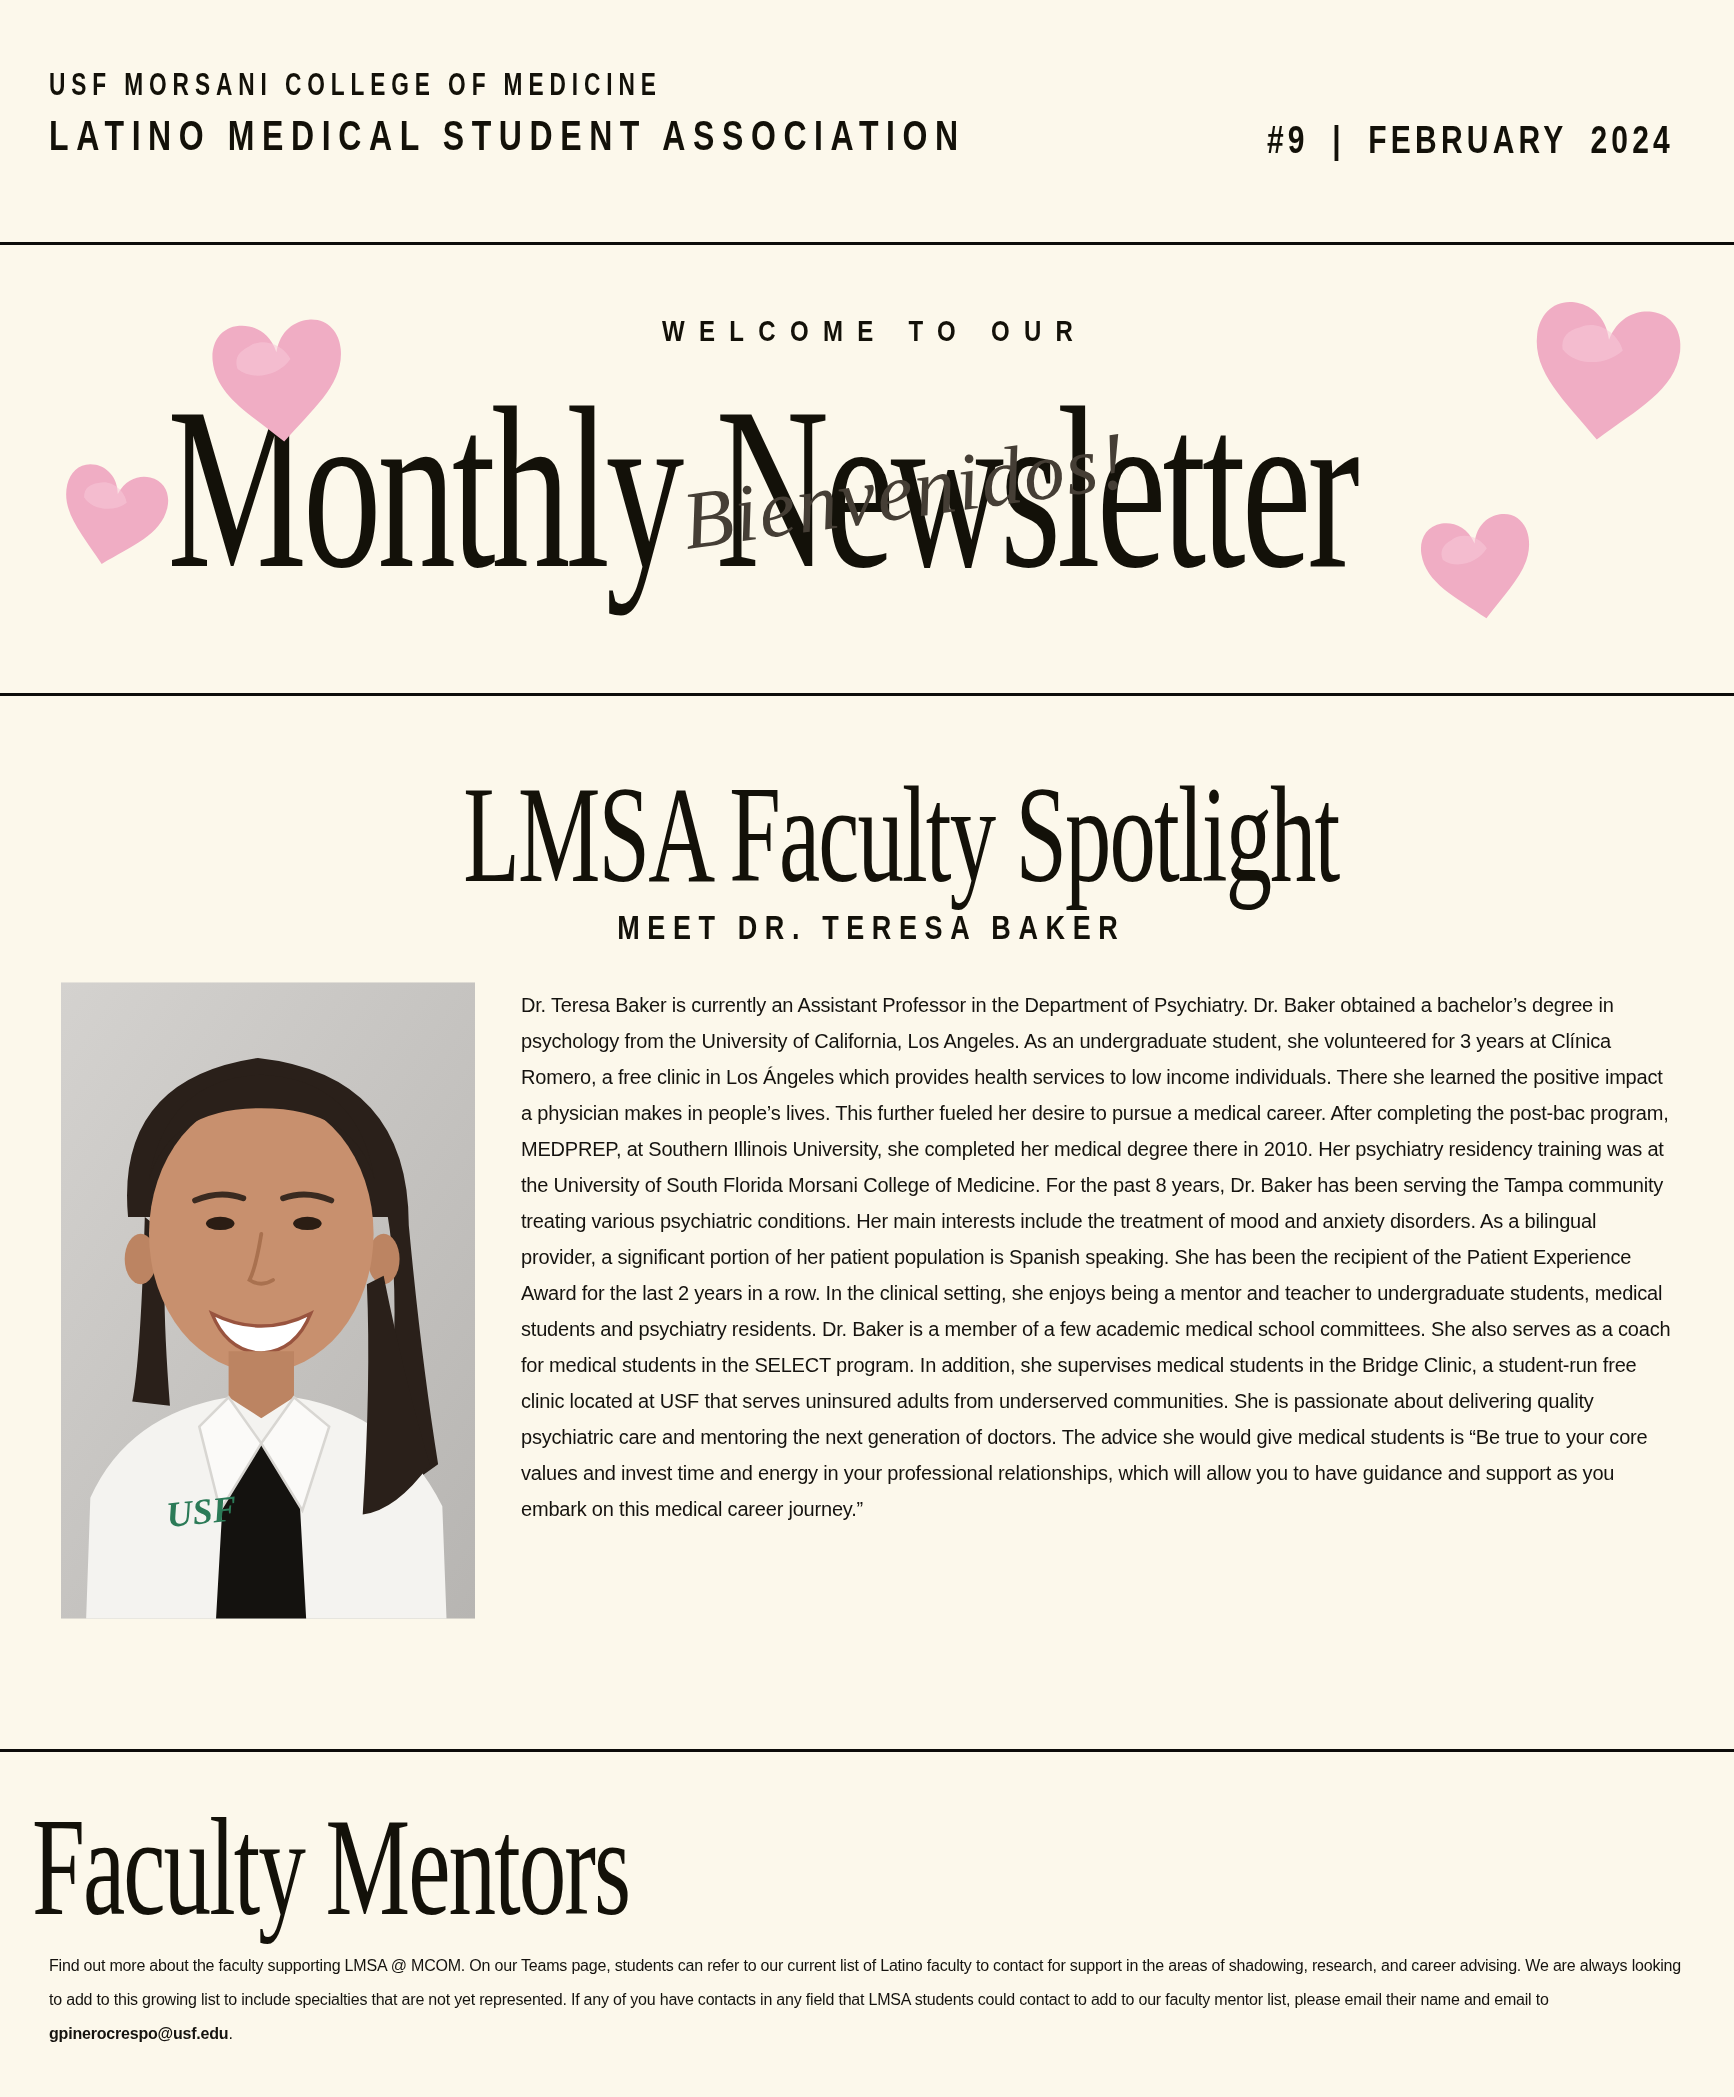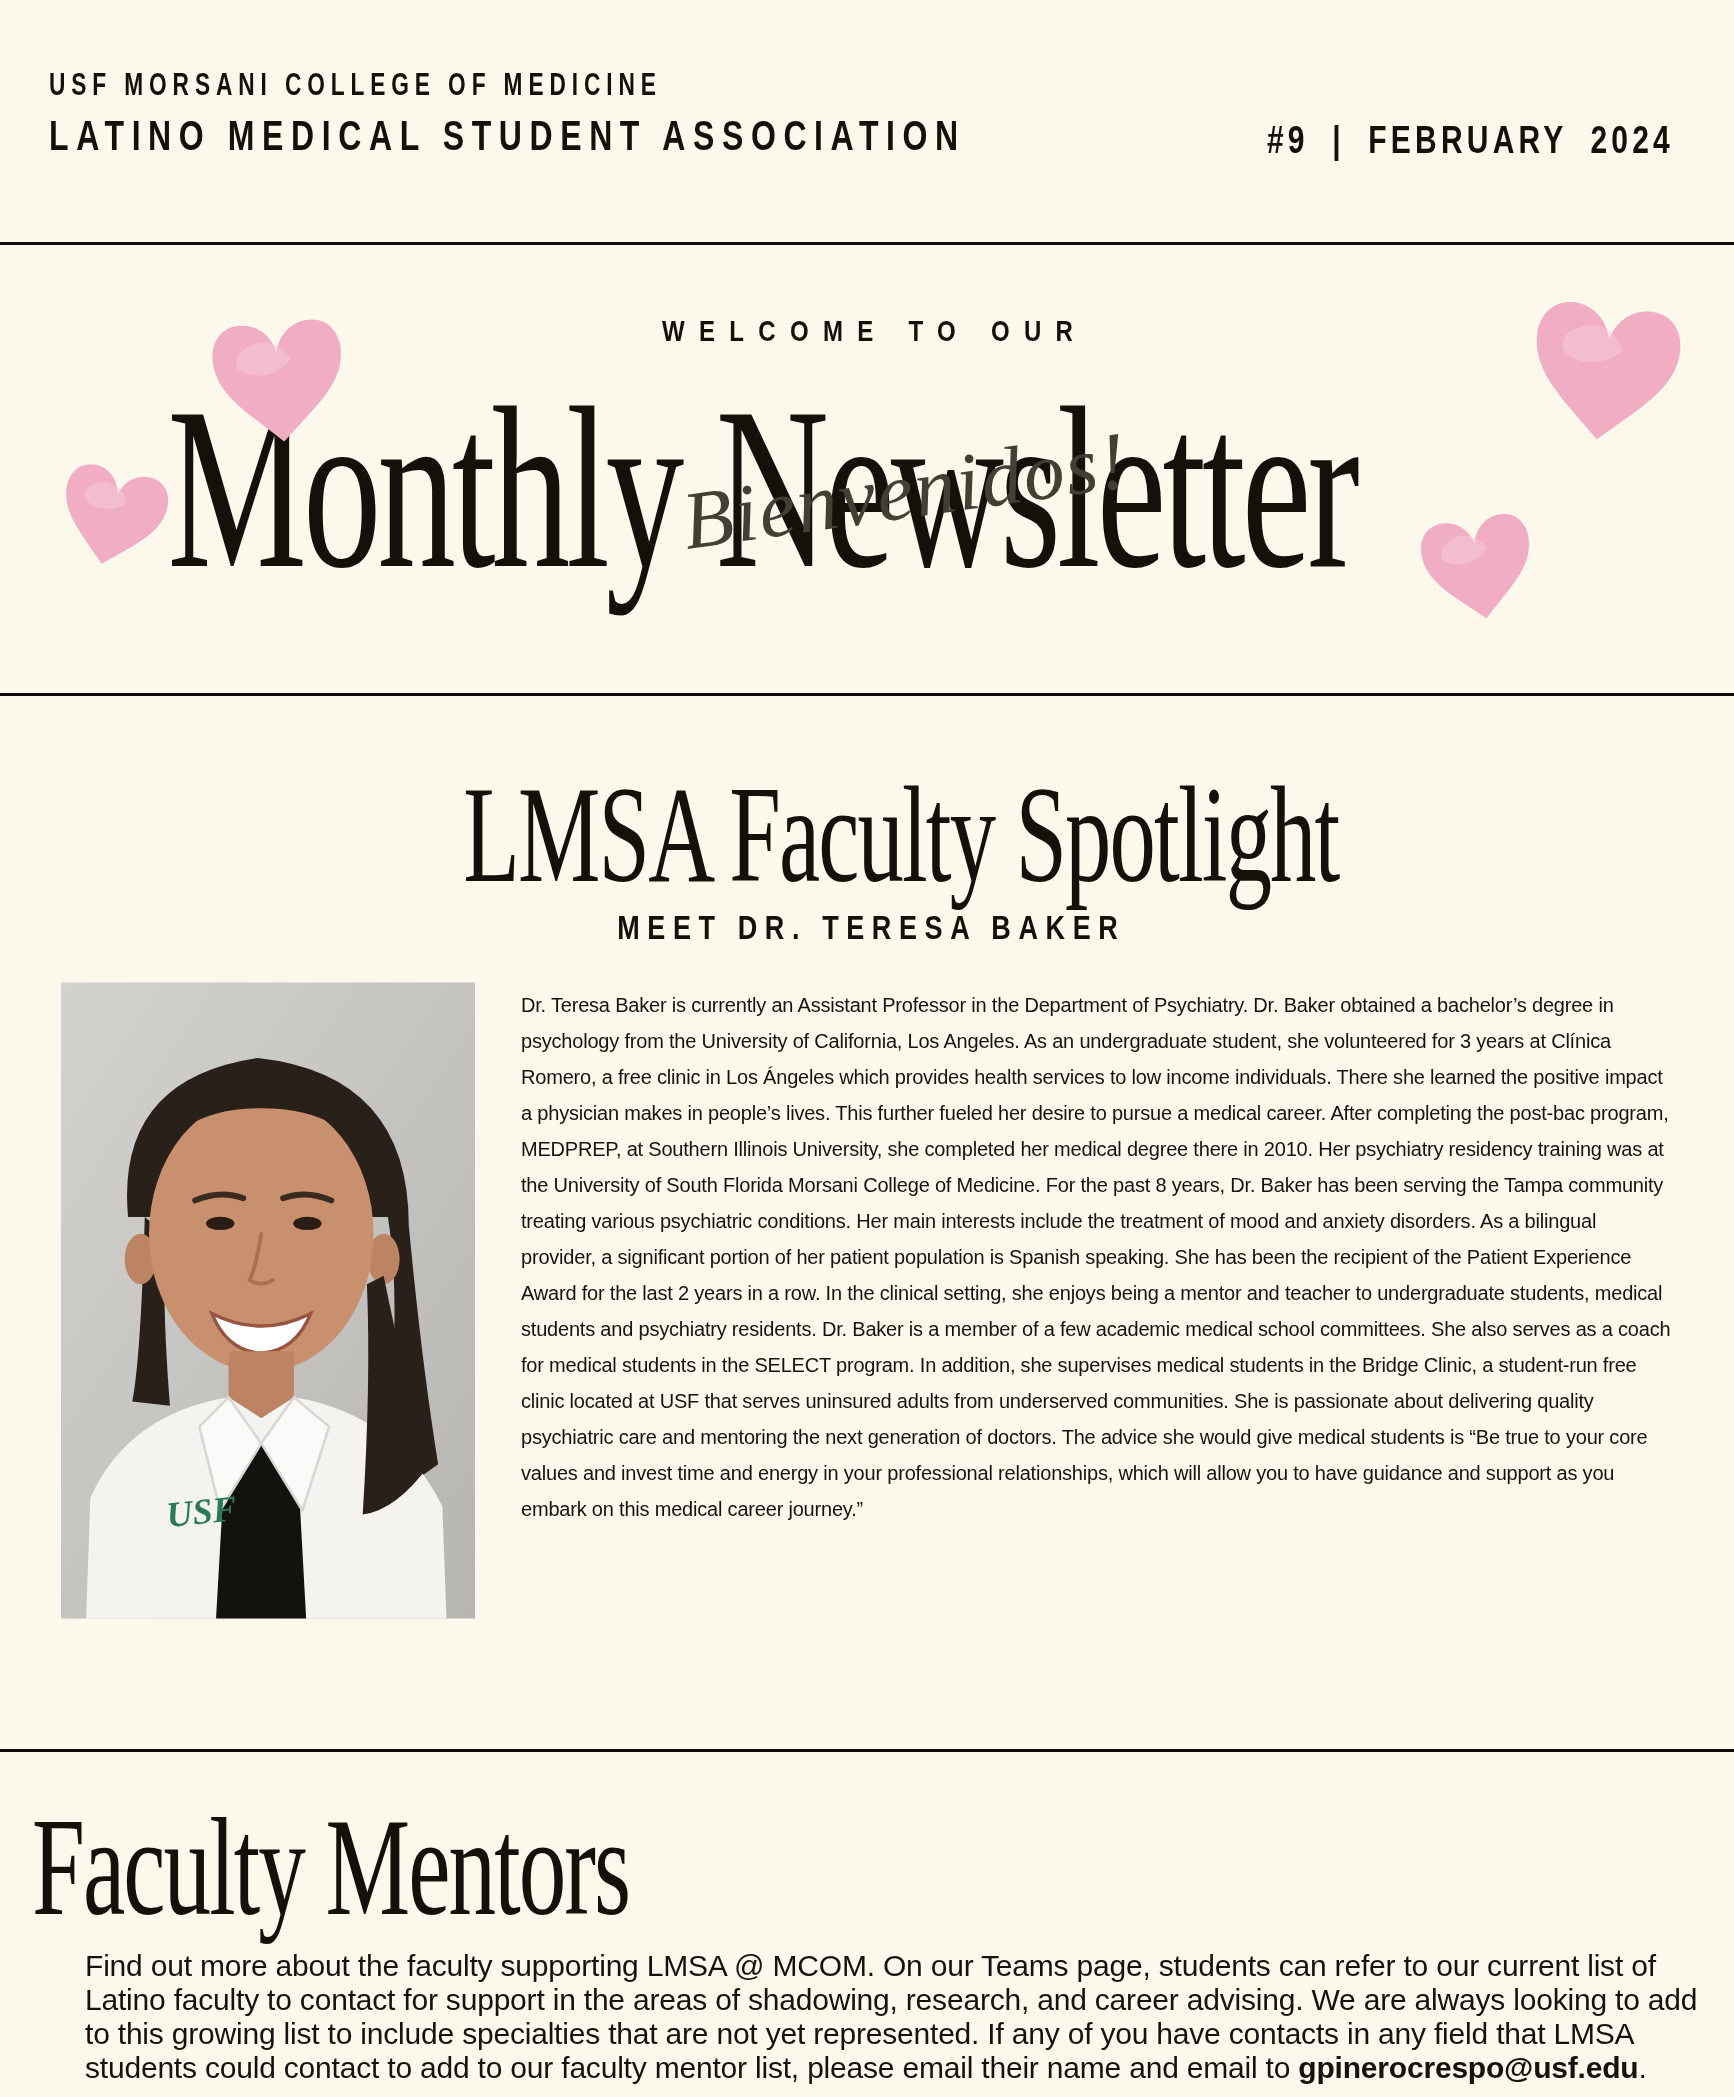--- a/index.html
+++ b/index.html
@@ -74,21 +74,21 @@
     color:#15130F;
   }
   
   .fm-title{left:32px;top:1786px;}
   .fm-title .display{
     display:inline-block;font-size:122px;letter-spacing:-2.5px;
     transform:scale(0.78,1.15);transform-origin:left top;
   }
   .fm-para{
     left:49px;width:1636px;
-    font-size:30px;line-height:34px;letter-spacing:-0.2px;color:#15130F;margin-left:36px;
+    font-size:16px;line-height:34px;letter-spacing:-0.2px;color:#15130F;
   }
   .fm-p1{top:1949px;}
   .fm-para b{font-weight:700;}
 </style>
 </head>
 <body>
 
 <div id="page">
 
   <div class="abs hdr-college">USF MORSANI COLLEGE OF MEDICINE</div>

